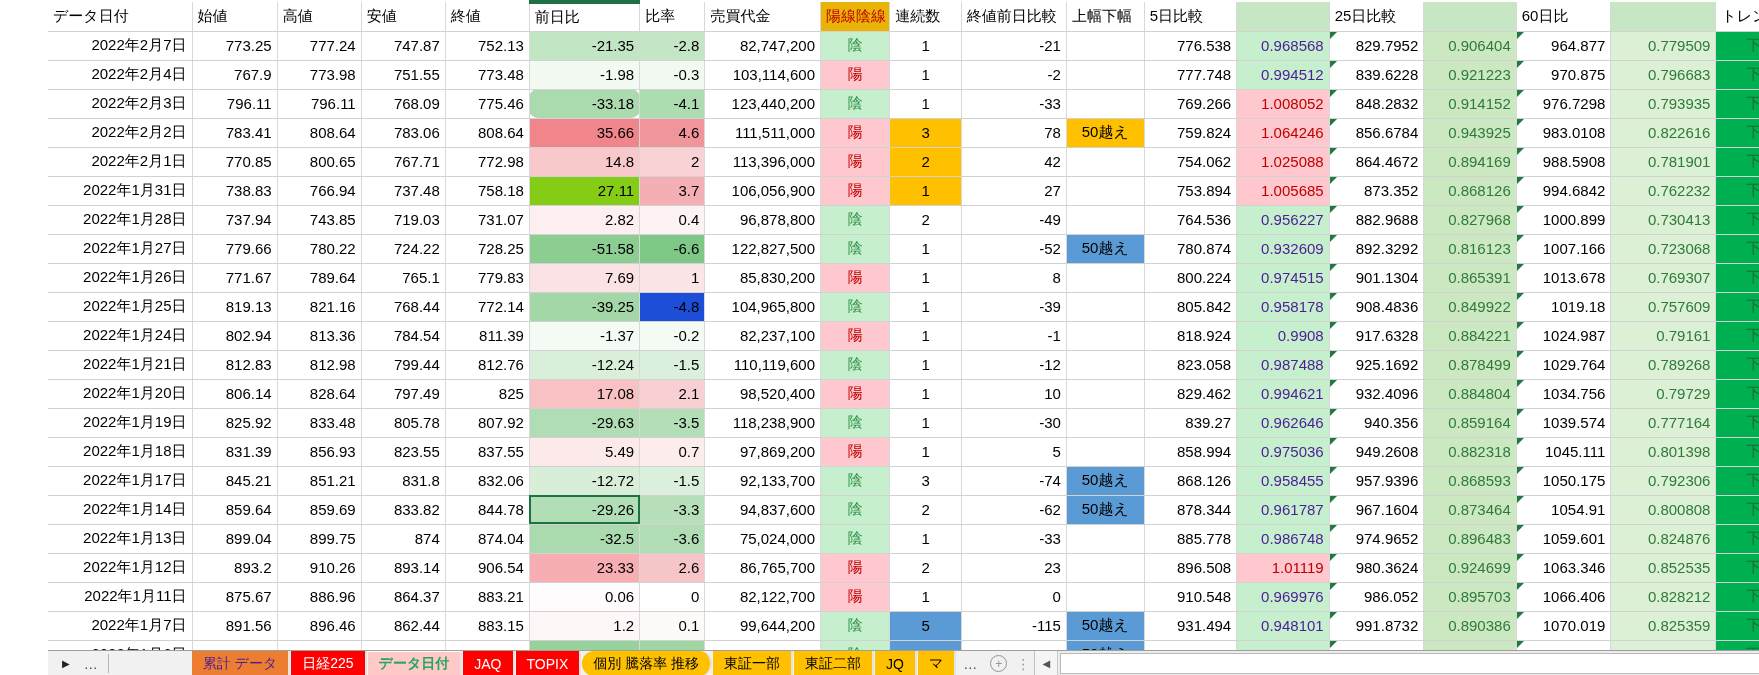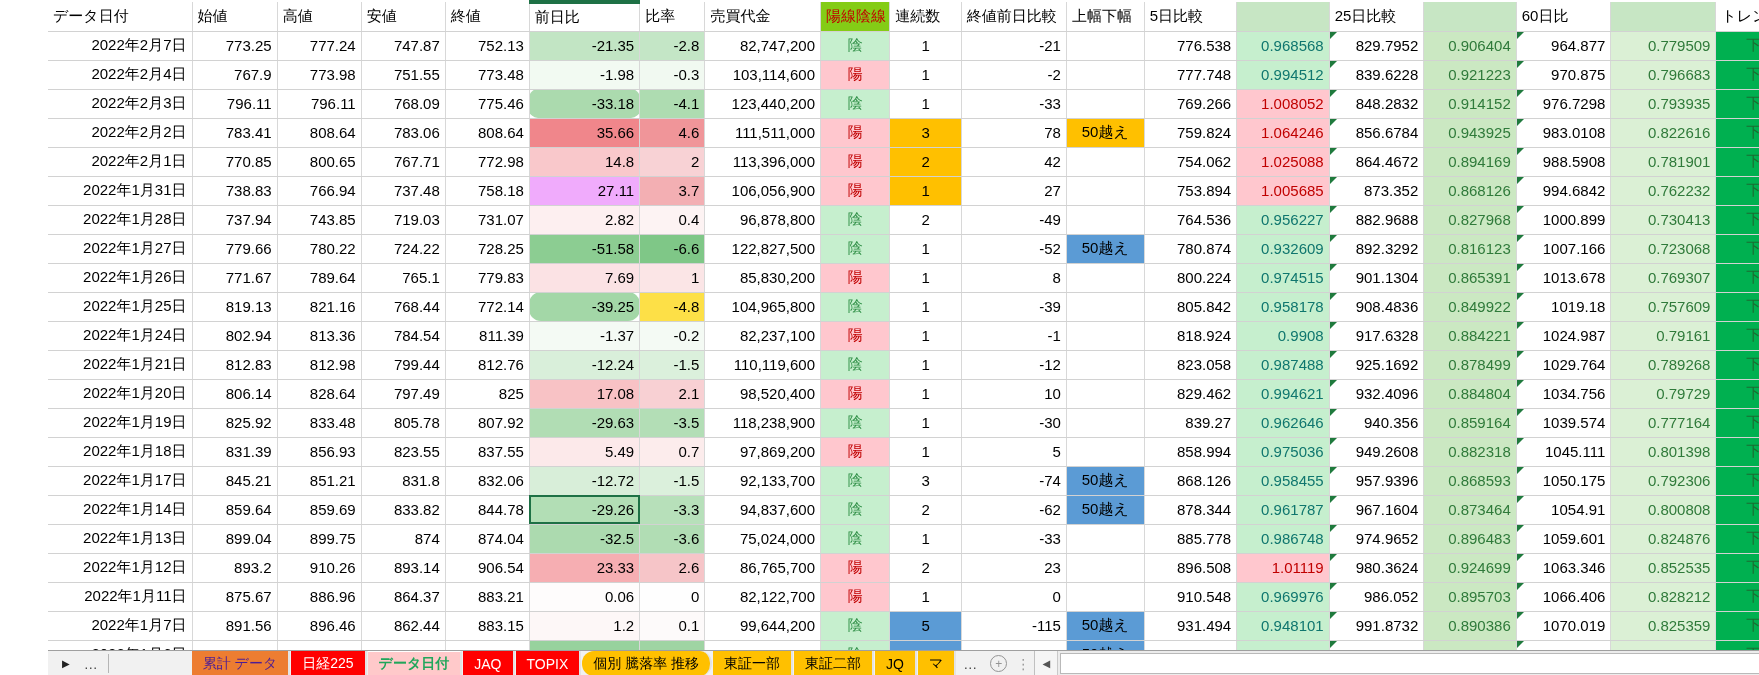--- a/index.html
+++ b/index.html
@@ -3,28 +3,28 @@
 <meta charset="utf-8">
 <style>
   html,body{margin:0;padding:0;background:#fff;}
   .app{width:1759px;height:675px;overflow:hidden;position:relative;font-family:"Liberation Sans",sans-serif;background:#fff;padding-left:48px;}
   .grid{height:650px;overflow:hidden;}
   table{border-collapse:collapse;table-layout:fixed;width:1759px;}
   th,td{height:29px;box-sizing:border-box;border-right:1px solid #d8d8d8;border-bottom:1px solid #d2d2d2;
         font-size:15px;padding:0 5px;white-space:nowrap;overflow:hidden;font-weight:normal;color:#000;}
   th{text-align:left;background:#fff;}
   th.accent{border-top:4px solid #1e7145;}
-  th.hdr-pink{background:#84cc16;color:#c00000;}
+  th.hdr-pink{background:#eab308;color:#c00000;}
   th.hdr-green{background:#c7e6c4;}
   td.r{text-align:right;} td.c{text-align:center;} td.l{text-align:center;}
   td.bear{background:#c6efce;color:#2f8f46;}
   td.bull{background:#ffc7ce;color:#c00000;}
   td.bg-orange{background:#ffc000;}
   td.bg-blue{background:#5b9bd5;}
-  td.ratio-down{background:#c6efce;color:#0f766e;}
+  td.ratio-down{background:#c6efce;color:#4c1d95;}
   td.ratio-up{background:#ffc7ce;color:#c00000;}
   td.r25{background:#cbe8c2;color:#2f7a3a;}
   td.r60{background:#dbf0d5;color:#2f7a3a;}
   td.trend{background:#00b050;color:#1b6c31;}
   td.note{position:relative;}
   td.note::before{content:"";position:absolute;top:0;left:0;width:0;height:0;
         border-top:7px solid #1f7a3d;border-right:7px solid transparent;}
   td.selected{outline:2px solid #1e7145;outline-offset:-2px;}
   .sheetbar{height:25px;background:#f1f1f1;border-top:1px solid #9f9f9f;display:flex;align-items:stretch;
         font-size:14px;user-select:none;}
@@ -199,21 +199,21 @@
             <td class="r note">988.5908</td>
             <td class="r r60">0.781901</td>
             <td class="l trend">下降</td>
           </tr>
           <tr>
             <td class="r">2022年1月31日</td>
             <td class="r">738.83</td>
             <td class="r">766.94</td>
             <td class="r">737.48</td>
             <td class="r">758.18</td>
-            <td class="r" style="background-color: #f0abfc;">27.11</td>
+            <td class="r" style="background-color: #84cc16;">27.11</td>
             <td class="r" style="background-color: rgb(243, 175, 179);">3.7</td>
             <td class="r">106,056,900</td>
             <td class="c bull">陽</td>
             <td class="c bg-orange">1</td>
             <td class="r">27</td>
             <td class="l"></td>
             <td class="r">753.894</td>
             <td class="r ratio-up">1.005685</td>
             <td class="r note">873.352</td>
             <td class="r r25">0.868126</td>
@@ -283,22 +283,22 @@
             <td class="r note">1013.678</td>
             <td class="r r60">0.769307</td>
             <td class="l trend">下降</td>
           </tr>
           <tr>
             <td class="r">2022年1月25日</td>
             <td class="r">819.13</td>
             <td class="r">821.16</td>
             <td class="r">768.44</td>
             <td class="r">772.14</td>
-            <td class="r" style="background-color: rgb(163, 215, 167); border-radius: 12px;">-39.25</td>
-            <td class="r" style="background-color: #fde047;">-4.8</td>
+            <td class="r" style="background-color: rgb(163, 215, 167);">-39.25</td>
+            <td class="r" style="background-color: #1d4ed8;">-4.8</td>
             <td class="r">104,965,800</td>
             <td class="c bear">陰</td>
             <td class="c">1</td>
             <td class="r">-39</td>
             <td class="l"></td>
             <td class="r">805.842</td>
             <td class="r ratio-down">0.958178</td>
             <td class="r note">908.4836</td>
             <td class="r r25">0.849922</td>
             <td class="r note">1019.18</td>

